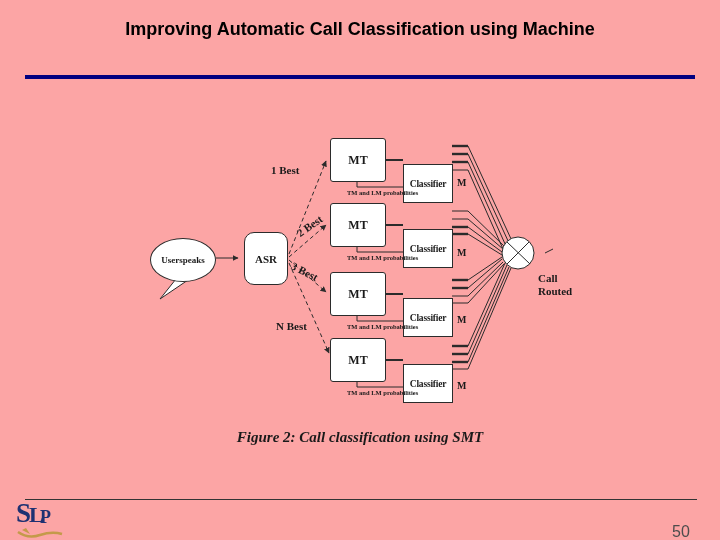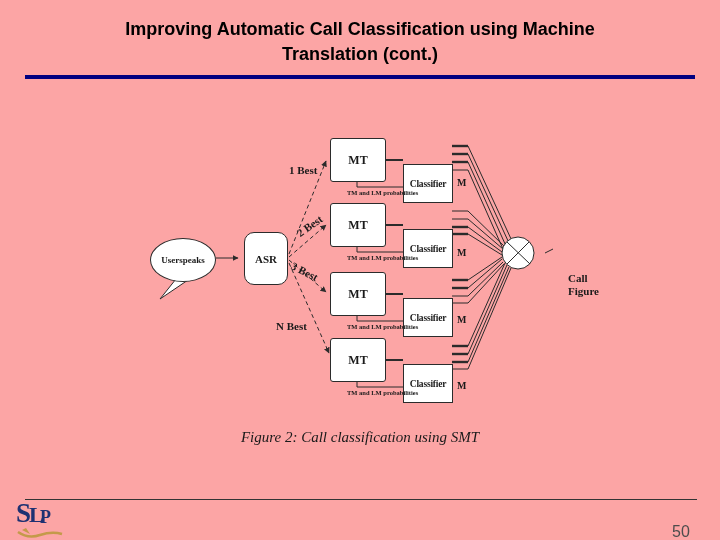--- a/index.html
+++ b/index.html
@@ -15,42 +15,41 @@
        font-family:"Liberation Serif",serif;font-weight:bold;color:#1a1a1a;}
   .bubble{border-radius:50%;flex-direction:row;font-size:9px;line-height:11px;}
   .asr{border-radius:10px;font-size:11px;}
   .mt{border-radius:3px;font-size:12px;}
   .clf{font-size:9.5px;letter-spacing:-0.2px;margin-top:26px;}
   .lbl{position:absolute;font-family:"Liberation Serif",serif;font-weight:bold;
        color:#1a1a1a;z-index:3;white-space:nowrap;}
   .branch{font-size:11px;}
   .tmlm{font-size:6.5px;}
   .mlab{font-size:10px;}
-  .routed{font-size:11px;line-height:13px;margin-left:30px;}
+  .routed{font-size:11px;line-height:13px;}
   .caption{position:absolute;top:429px;left:0;width:720px;text-align:center;
-           font-family:"Liberation Serif",serif;font-style:italic;font-weight:400;
+           font-family:"Liberation Serif",serif;font-style:italic;font-weight:700;
            font-size:15px;color:#1a1a1a;}
   svg.wires{position:absolute;left:0;top:0;z-index:1;}
   
   .footer-rule{position:absolute;left:25px;top:499px;width:672px;height:1px;background:#333;}
   .page-num{position:absolute;left:672px;top:523px;font-size:16px;color:#4d4d4d;}
   .logo{position:absolute;left:16px;top:498px;width:52px;height:40px;z-index:2;}
   .logo .lt{position:absolute;font-family:"Liberation Serif",serif;font-weight:bold;color:#1e3172;}
   .logo .s{left:0;top:0;font-size:27px;}
   .logo .l{left:13px;top:4px;font-size:22px;}
   .logo .p{left:24px;top:9px;font-size:18px;}
 </style>
 </head>
 <body>
 
 <div class="slide">
 
   <div class="title">
     <span>Improving Automatic Call Classification using Machine</span>
-    <span>Translation (cont.)</span>
   </div>
   <div class="title-rule"></div>
 
   <svg class="wires" width="720" height="540">
     <defs>
       <marker id="arr" markerWidth="8" markerHeight="8" refX="5.5" refY="3" orient="auto">
         <path d="M0,0 L6,3 L0,6 z" fill="#2b2b2b"></path>
       </marker>
     </defs>
     <g stroke="#2b2b2b" stroke-width="1" fill="none">
@@ -135,21 +134,21 @@
 
   <div class="box bubble" style="left:150px;top:238px;width:66px;height:44px;">
     <span>User</span>
     <span>speaks</span>
   </div>
 
   <div class="box asr" style="left:244px;top:232px;width:44px;height:53px;">
     <span>ASR</span>
   </div>
 
-  <div class="lbl branch" style="left:289px;top:164px;">1 Best</div>
+  <div class="lbl branch" style="left:271px;top:164px;">1 Best</div>
   <div class="lbl branch" style="left:298px;top:228px;transform:rotate(-35deg);transform-origin:left center;">2 Best</div>
   <div class="lbl branch" style="left:292px;top:259px;transform:rotate(27deg);transform-origin:left center;">3 Best</div>
   <div class="lbl branch" style="left:276px;top:320px;">N Best</div>
 
   <div class="box mt" style="left:330px;top:138px;width:56px;height:44px;">
     <span>MT</span>
     </div>
   <div class="box clf" style="left:403px;top:138px;width:50px;height:39px;">
     <span>Classifier</span>
     </div>
@@ -178,21 +177,21 @@
     <span>MT</span>
     </div>
   <div class="box clf" style="left:403px;top:338px;width:50px;height:39px;">
     <span>Classifier</span>
     </div>
   <div class="lbl tmlm" style="left:347px;top:389px;">TM and LM probabilities</div>
   <div class="lbl mlab" style="left:457px;top:380px;">M</div>
 
   <div class="lbl routed" style="left:538px;top:272px;">
     <span style="display:block">Call</span>
-    <span style="display:block">Figure</span>
+    <span style="display:block">Routed</span>
   </div>
 
   <div class="caption">Figure 2: Call classification using SMT</div>
 
   <div class="footer-rule"></div>
   <div class="logo">
     <span class="lt s">S</span>
     <span class="lt l">L</span>
     <span class="lt p">P</span>
     <svg width="52" height="14" style="position:absolute;left:0;top:28px;">

